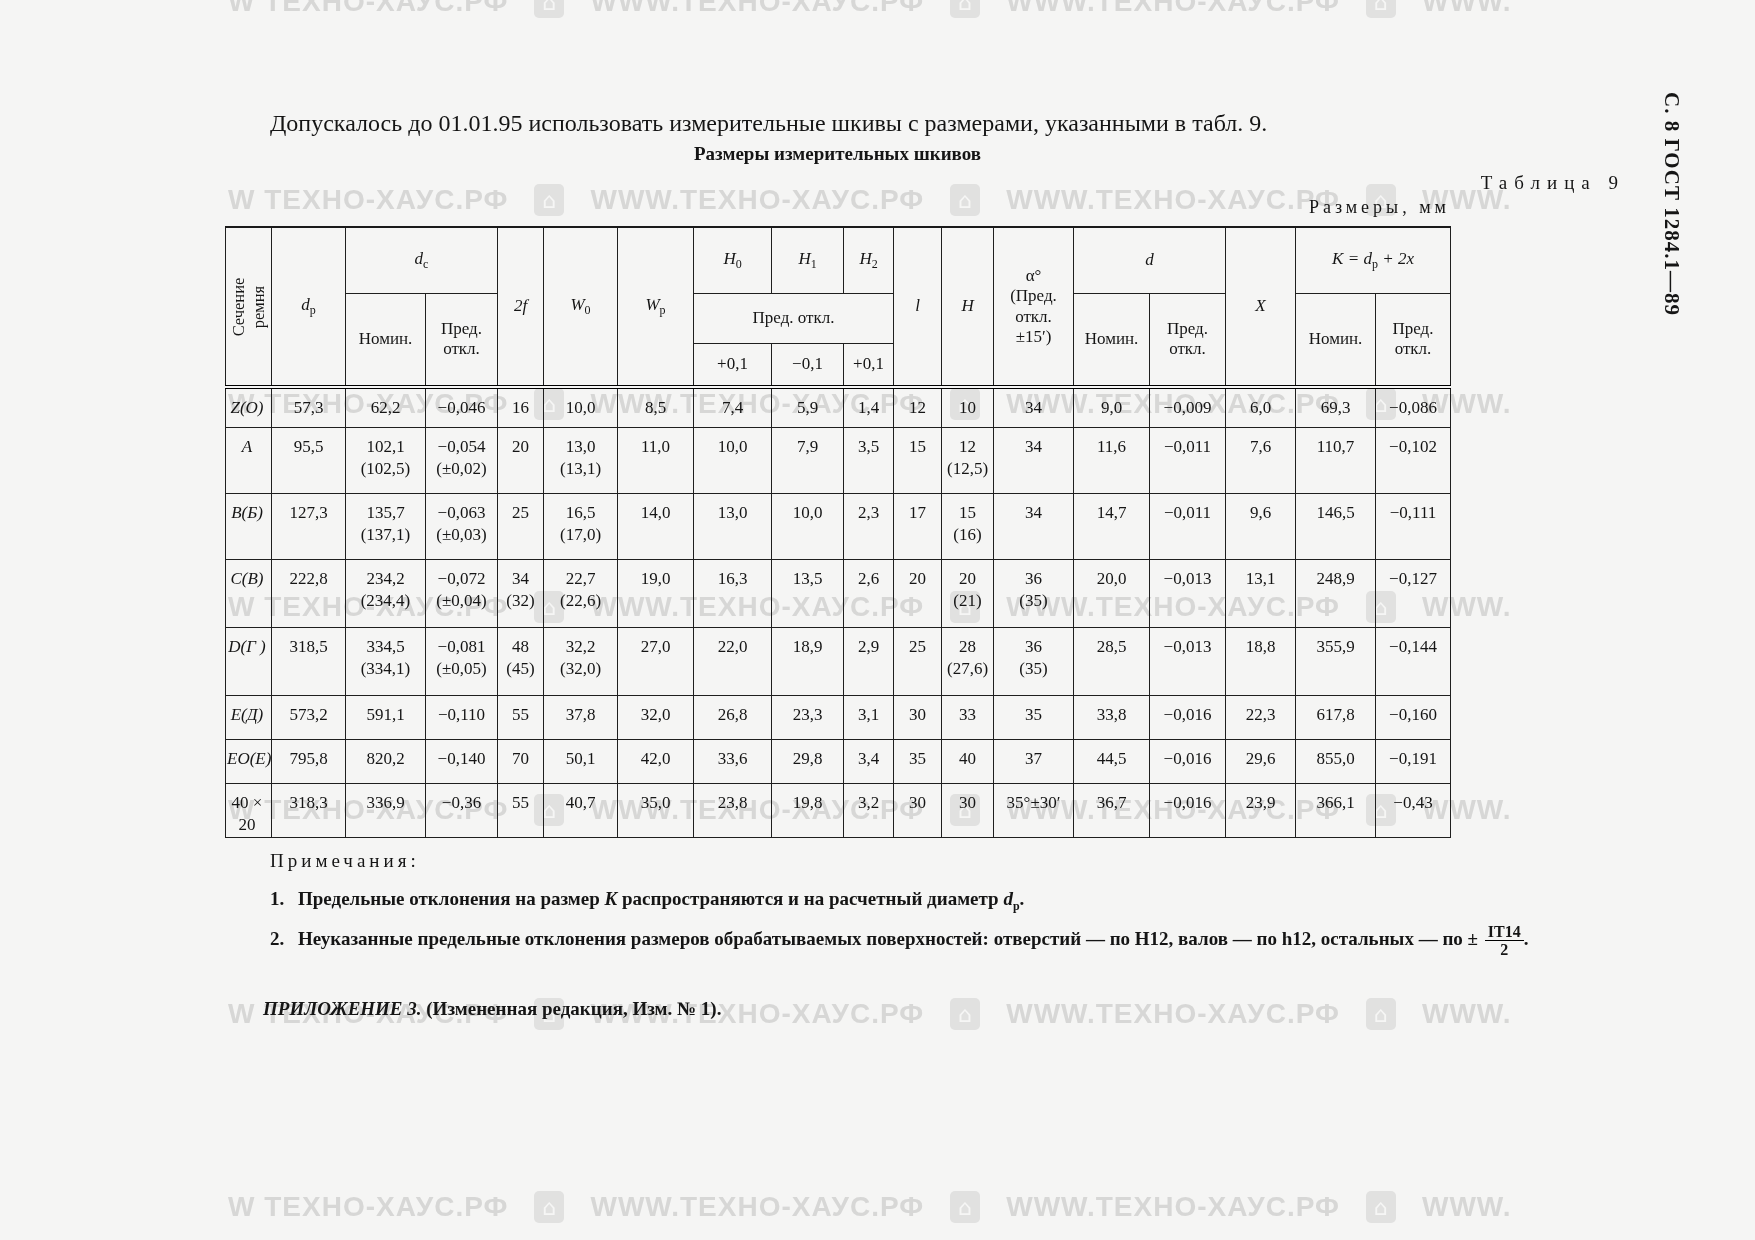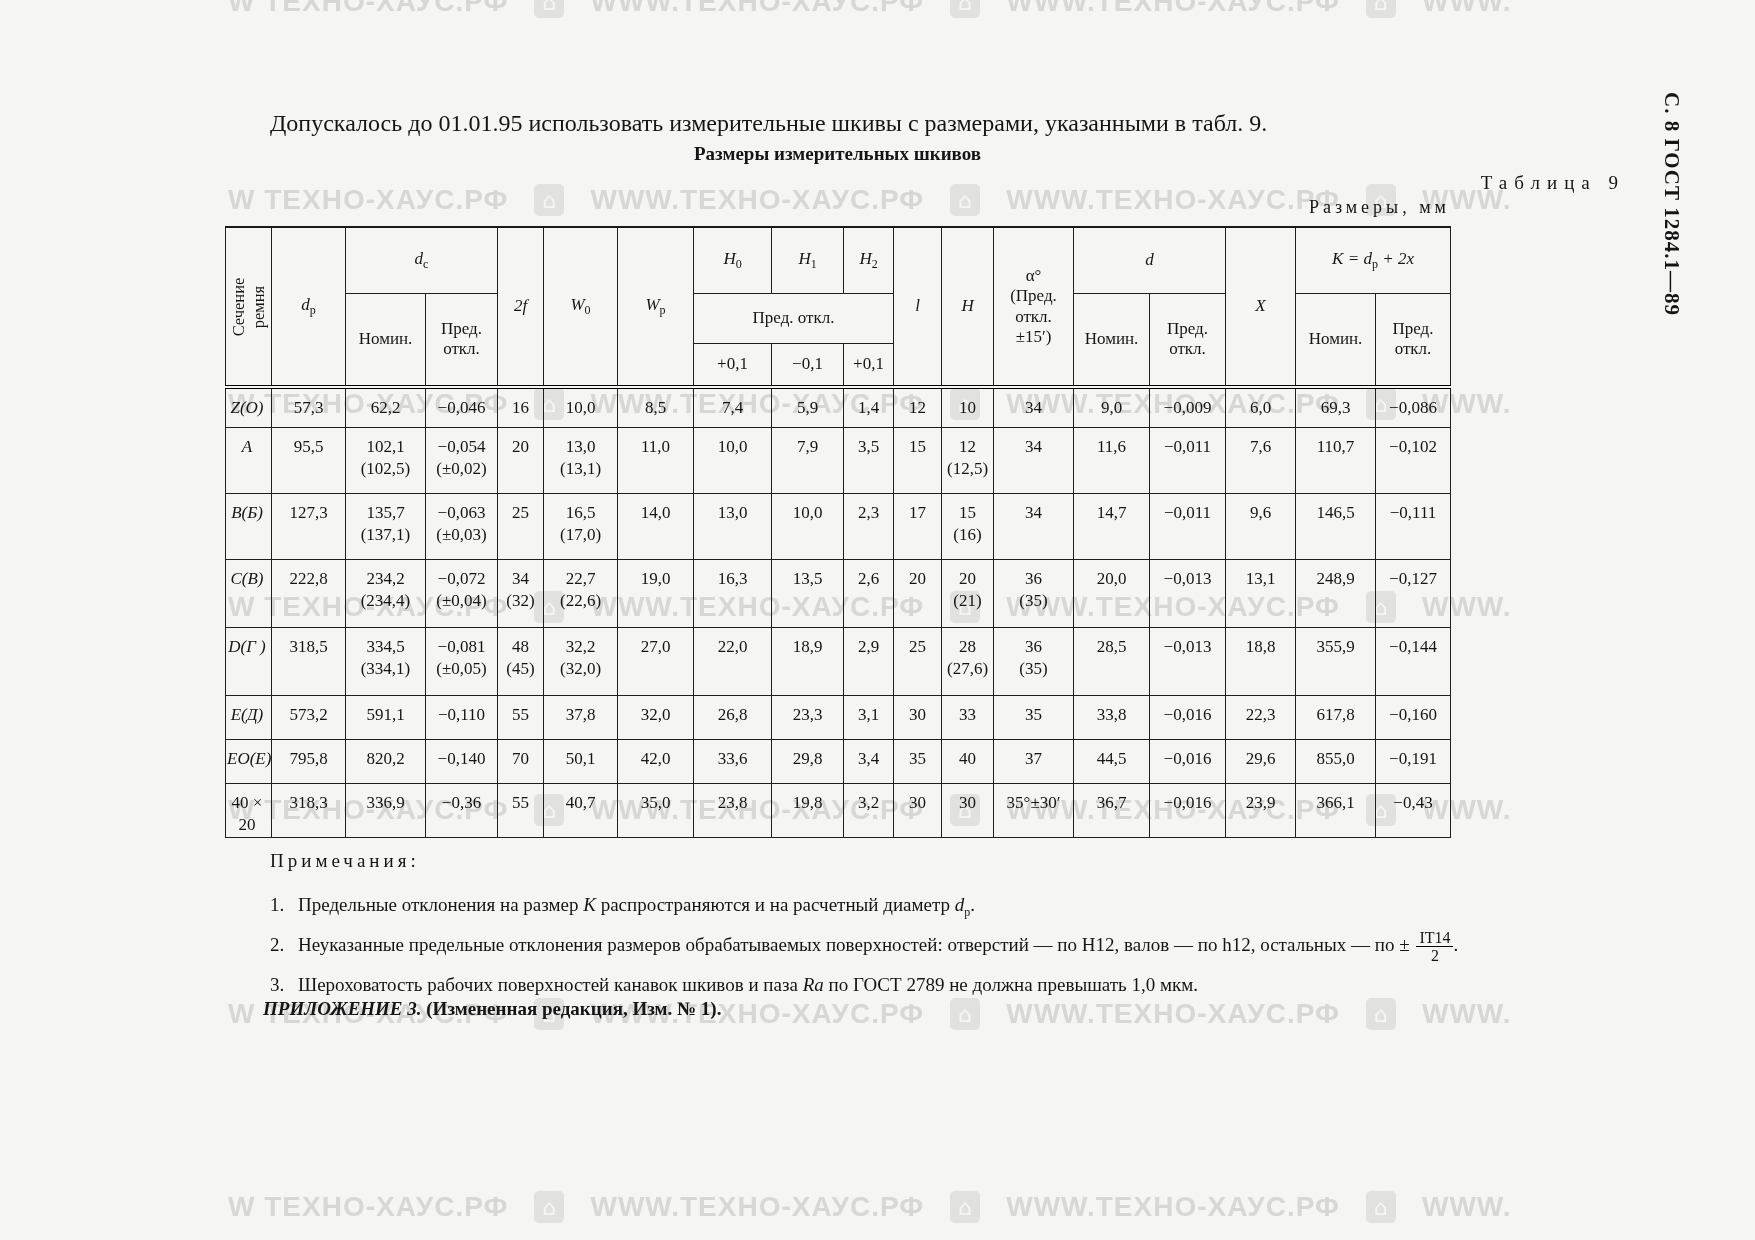--- a/index.html
+++ b/index.html
@@ -74,22 +74,22 @@
   tbody tr:nth-child(5){height:68px;}
   tbody tr:nth-child(6){height:44px;}
   tbody tr:nth-child(7){height:44px;margin-top:48px;}
   tbody tr:nth-child(8){height:46px;}
   
   thead tr:nth-child(1){height:66px;}
   thead tr:nth-child(2){height:50px;}
   thead tr:nth-child(3){height:44px;}
   
   .notes{position:absolute;left:270px;top:850px;font-size:19px;}
-  .notes-heading{letter-spacing:4px;margin-bottom:22px;}
-  .note{margin-bottom:9px;}
+  .notes-heading{letter-spacing:4px;margin-bottom:16px;}
+  .note{margin-bottom:9px;font-weight:bold;}
   .note .num{display:inline-block;width:28px;}
   .frac{display:inline-block;text-align:center;vertical-align:middle;font-size:16px;line-height:1.1;margin-left:2px;}
   .frac .fnum{display:block;border-bottom:1px solid #000;padding:0 3px;}
   .frac .fden{display:block;}
   .appendix{position:absolute;left:263px;top:998px;font-size:19px;}
   .appendix .lead{font-style:italic;font-weight:bold;}
   .appendix .rest{font-weight:bold;}
 </style>
 </head>
 <body>
@@ -418,22 +418,19 @@
   </table>
 
   <div class="notes">
     <div class="notes-heading">Примечания:</div>
     <div class="note">
       <span class="num">1.</span><span>Предельные отклонения на размер </span><span class="mi">K</span><span> распространяются и на расчетный диаметр </span><span class="mi">d</span><sub>р</sub><span>.</span>
     </div>
     <div class="note">
       <span class="num">2.</span><span>Неуказанные предельные отклонения размеров обрабатываемых поверхностей: отверстий — по Н12, валов — по h12, остальных — по ± </span><span class="frac"><span class="fnum">IT14</span><span class="fden">2</span></span><span>.</span>
     </div>
-    <div class="note">
-      <span class="num">3.</span><span>Шероховатость рабочих поверхностей канавок шкивов и паза </span><span class="mi">Ra</span><span> по ГОСТ  2789 не должна превышать 1,0  мкм.</span>
-    </div>
   </div>
 
   <div class="appendix">
     <span class="lead">ПРИЛОЖЕНИЕ 3.</span><span class="rest"> (Измененная редакция, Изм. № 1).</span>
   </div>
 
 </div>
 
 </body></html>

